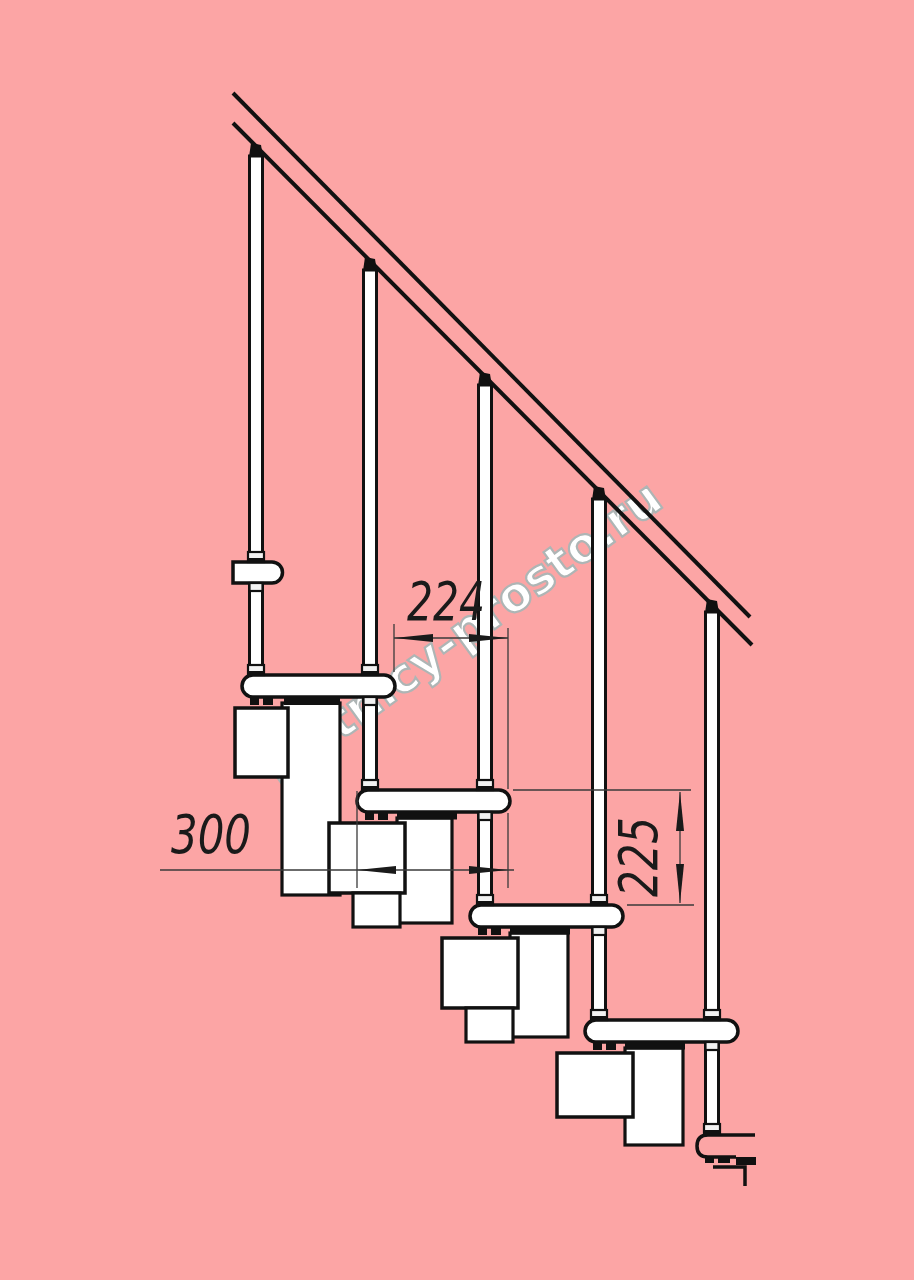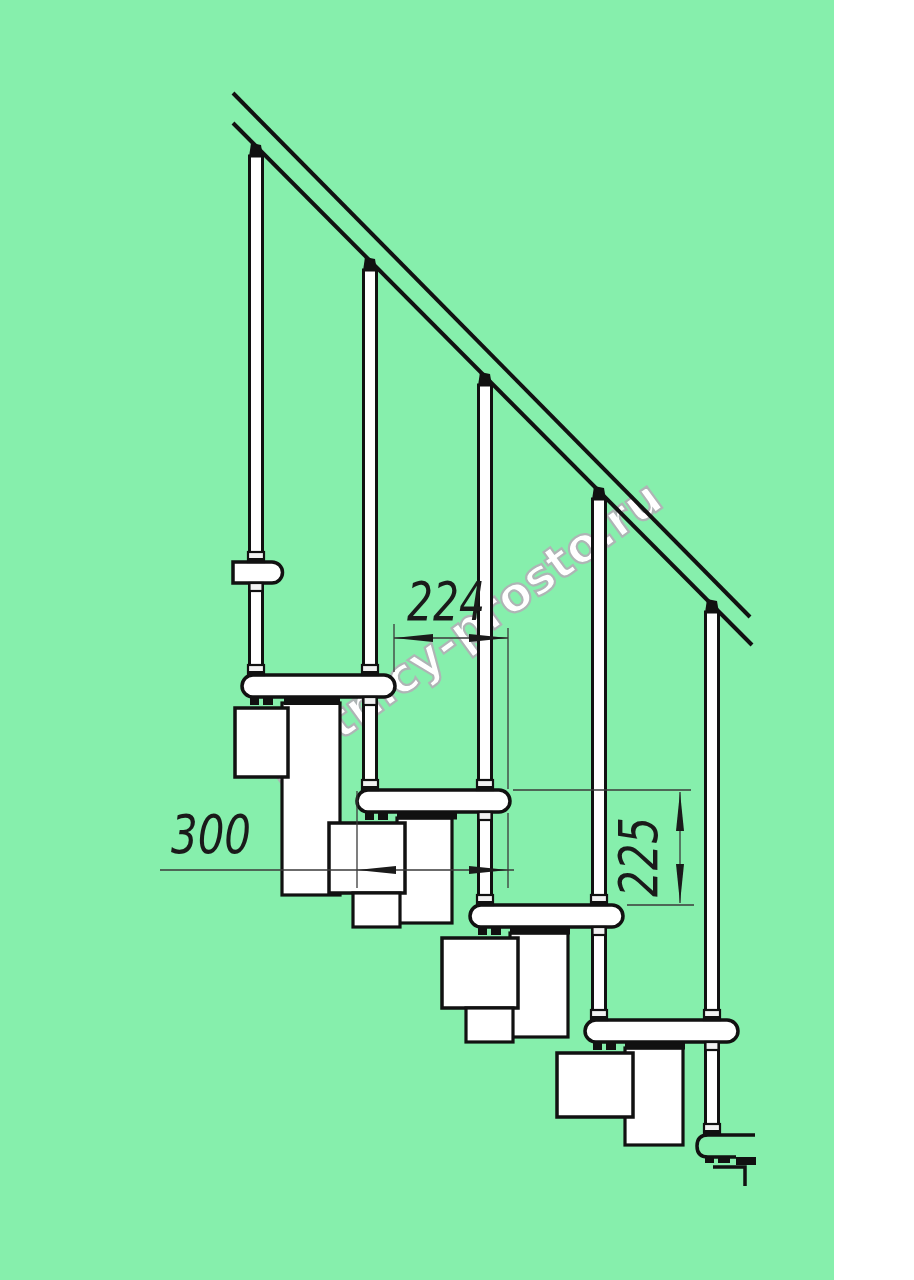--- a/index.html
+++ b/index.html
@@ -1,16 +1,16 @@
 <!DOCTYPE html>
 <html><head>
 <meta charset="utf-8">
 <style>
   html,body{margin:0;padding:0;background:#fff;}
-  .page{position:relative;width:834px;height:1280px;background:#86efac;overflow:hidden;
+  .page{position:relative;width:914px;height:1280px;background:#fca5a5;overflow:hidden;
         font-family:"DejaVu Sans",sans-serif;}
   svg{position:absolute;left:0;top:0;display:block;}
   text{font-family:"DejaVu Sans",sans-serif;}
   .dim-text{font-style:italic;fill:#1a1a1a;}
   .wm{font-weight:bold;}
 </style>
 </head>
 <body>
 
 <div class="page">

